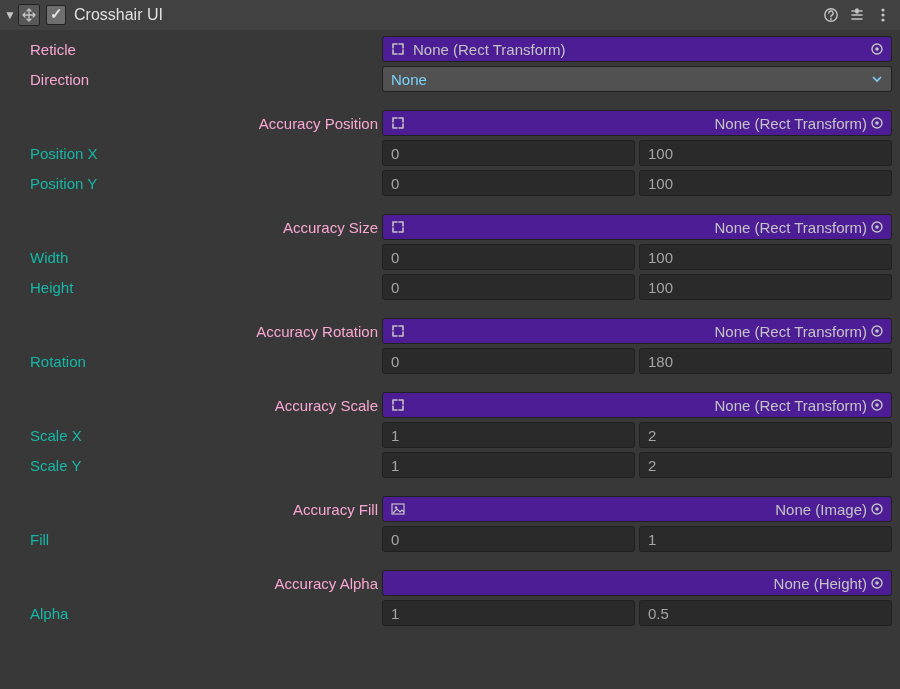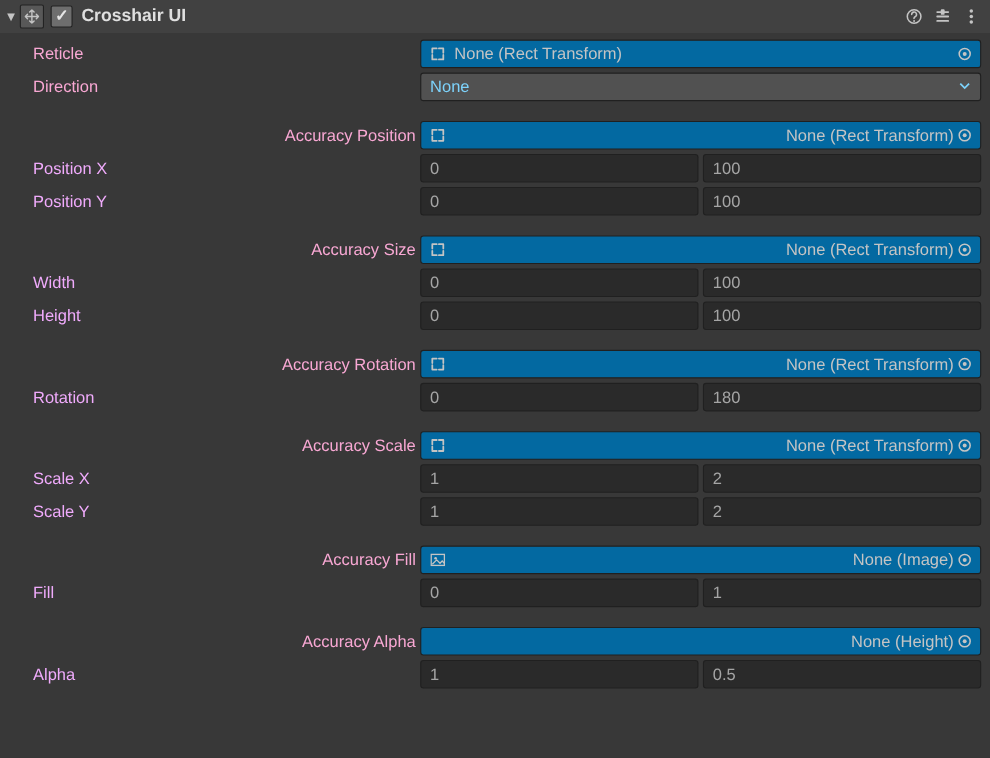--- a/index.html
+++ b/index.html
@@ -47,21 +47,21 @@
   .header input[type="checkbox"]:checked::after{
     content:"✓";
     position:absolute;
     color:#e6e6e6;
     font-size:15px;
     font-weight:bold;
     left:3px; top:-1px;
   }
   .header .title{
     color:#e0e0e0;
-    font-weight:700;
+    font-weight:400;
     font-size:16px;
   }
   .header .spacer{ flex:1; }
   .header .hicon{
     width:22px; height:22px;
     display:flex; align-items:center; justify-content:center;
     color:#c4c4c4;
     margin-left:4px;
     cursor:pointer;
   }
@@ -76,27 +76,27 @@
     gap:4px;
   }
   .row.gap-before { margin-top:14px;text-align:right; }
   .label {
     width: 370px;
     padding-left: 22px;
     color:#f9a8d4;
     font-size:15px;
     white-space:nowrap;
   }
-  .label.sub { color:#f0abfc; }
+  .label.sub { color:#14b8a6; }
   .field-area{ flex:1; display:flex; gap:4px; }
 
   .objfield{
     flex:1;
     height:26px;
-    background:#0369a1;
+    background:#4c1d95;
     border:1px solid #202020;
     border-radius:3px;
     display:flex;
     align-items:center;
     padding:0 4px 0 6px;
     color:#c4c4c4;
     position:relative;
   }
   .objfield .type-icon{
     width:18px; height:18px;

